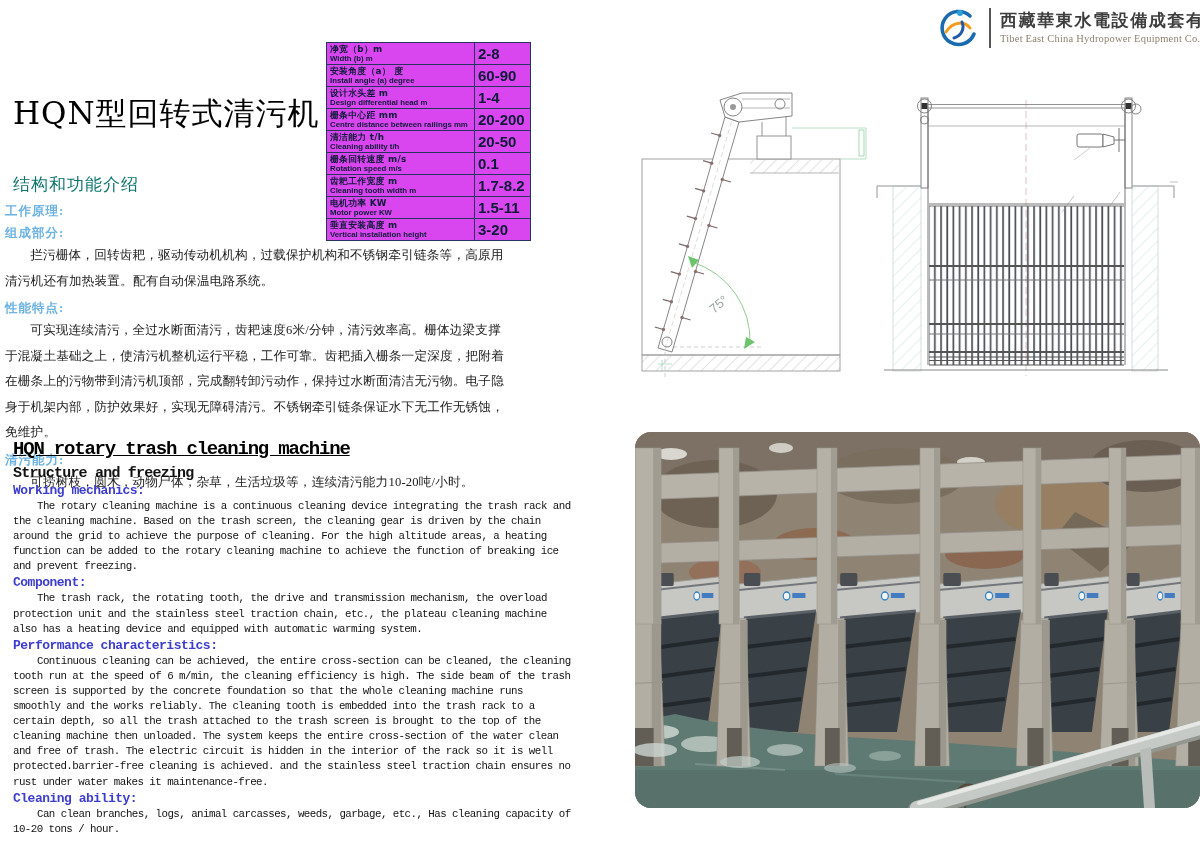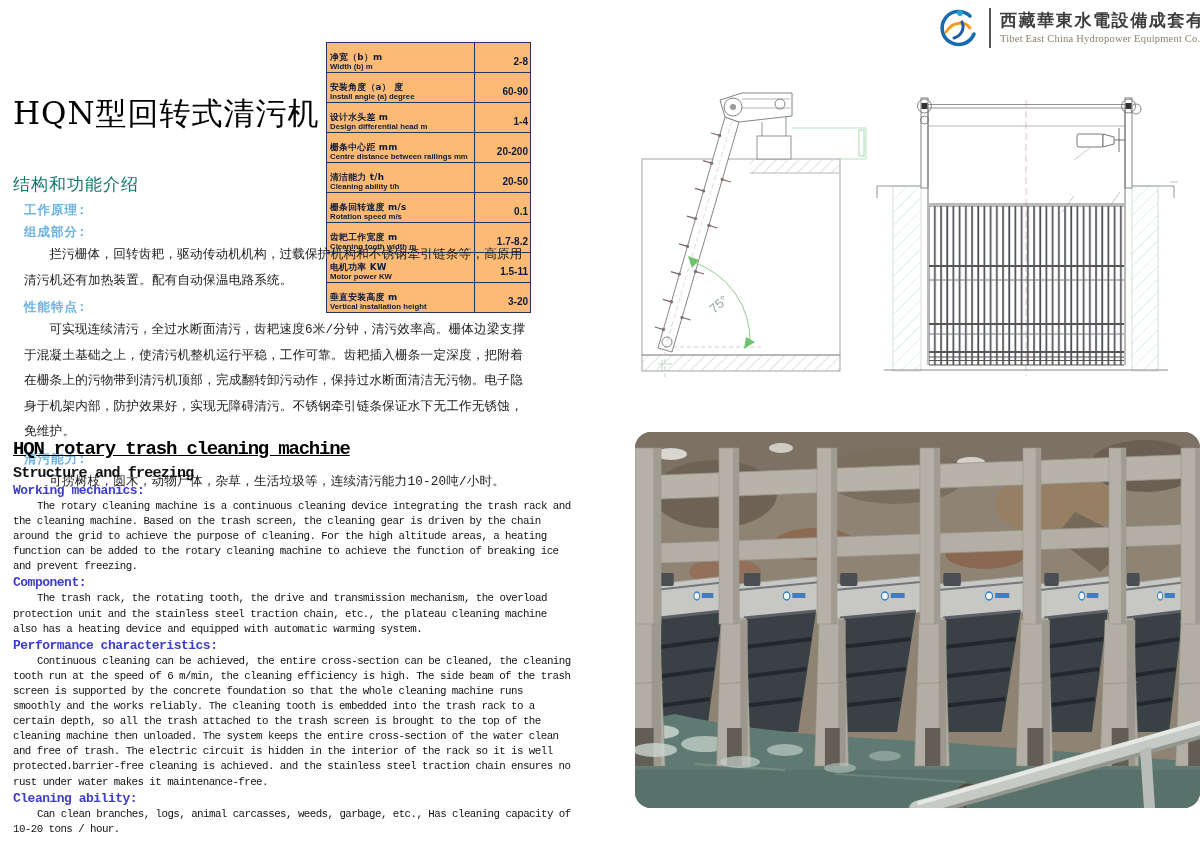--- a/index.html
+++ b/index.html
@@ -8,30 +8,30 @@
 
   
   .logo{position:absolute;top:7px;left:934px;display:flex;align-items:center;gap:9px;}
   .logo-divider{width:2px;height:40px;background:#555;}
   .logo-names{display:flex;flex-direction:column;line-height:1.15;}
   .company-cn{font-family:"DejaVu Serif",serif;font-size:17px;font-weight:700;color:#3d3d3d;letter-spacing:1.6px;white-space:nowrap;}
   .company-en{font-family:"Liberation Serif",serif;font-size:10.5px;color:#8d7f6d;letter-spacing:0.2px;white-space:nowrap;margin-top:2px;}
 
   
   .spec-table{position:absolute;left:326px;top:42px;border-collapse:collapse;}
-  .spec-table td{border:1.2px solid #25355c;background:#fdba74;padding:9px 2px 1px 3px;vertical-align:middle;}
+  .spec-table td{border:1.2px solid #25355c;background:#d946ef;padding:1px 2px 1px 3px;vertical-align:middle;}
   .spec-table td.lbl{width:142px;}
-  .spec-table td.val{width:50px;text-align:right;font-family:"Liberation Sans",sans-serif;font-size:10px;font-weight:700;color:#0e1b38;}
+  .spec-table td.val{width:50px;text-align:left;font-family:"Liberation Sans",sans-serif;font-size:15px;font-weight:700;color:#0e1b38;}
   .spec-cn{font-family:"DejaVu Sans",sans-serif;font-size:8.8px;font-weight:700;color:#0e1b38;line-height:10px;letter-spacing:0.3px;}
   .spec-en{font-family:"Liberation Sans",sans-serif;font-size:7.8px;font-weight:700;color:#0e1b38;line-height:9px;}
 
   
   .title-cn{position:absolute;left:13px;top:93px;font-family:"DejaVu Serif",serif;font-size:31px;color:#000;letter-spacing:1px;}
   .section-cn{position:absolute;left:13px;top:173px;font-family:"DejaVu Serif",serif;font-size:17px;color:#0f766e;letter-spacing:1px;}
-  .cn-sections{position:absolute;left:24px;top:203px;width:508px;font-family:Liberation Mono, monospace;}
+  .cn-sections{position:absolute;left:5px;top:203px;width:508px;font-family:Liberation Serif, serif;}
   .cn-heading{color:#6cb2e2;font-size:12.5px;line-height:16px;margin:6px 0 2px 0;font-weight:600;letter-spacing:1px;}
   .cn-heading.first{margin-top:0;}
   .cn-body{font-size:12.6px;color:#1b1b1b;line-height:25.5px;text-indent:2em;letter-spacing:0.2px;margin:0;}
 
   
   .en-block{position:absolute;left:13px;top:438px;width:560px;font-family:"Liberation Mono",monospace;}
   .en-title{font-size:19px;font-weight:700;letter-spacing:-1.2px;color:#000;margin:0 0 5px 0;text-decoration:underline;}
   .en-subtitle{font-size:15px;font-weight:700;letter-spacing:-0.8px;color:#111;margin:0 0 2px 0;}
   .en-heading{color:#3c3ccd;font-size:13px;font-weight:700;letter-spacing:-0.5px;line-height:14px;margin:2px 0 1px 0;}
   .en-body{font-size:10.8px;letter-spacing:-0.55px;line-height:15.1px;color:#111;margin:0 0 1px 0;text-indent:24px;}

